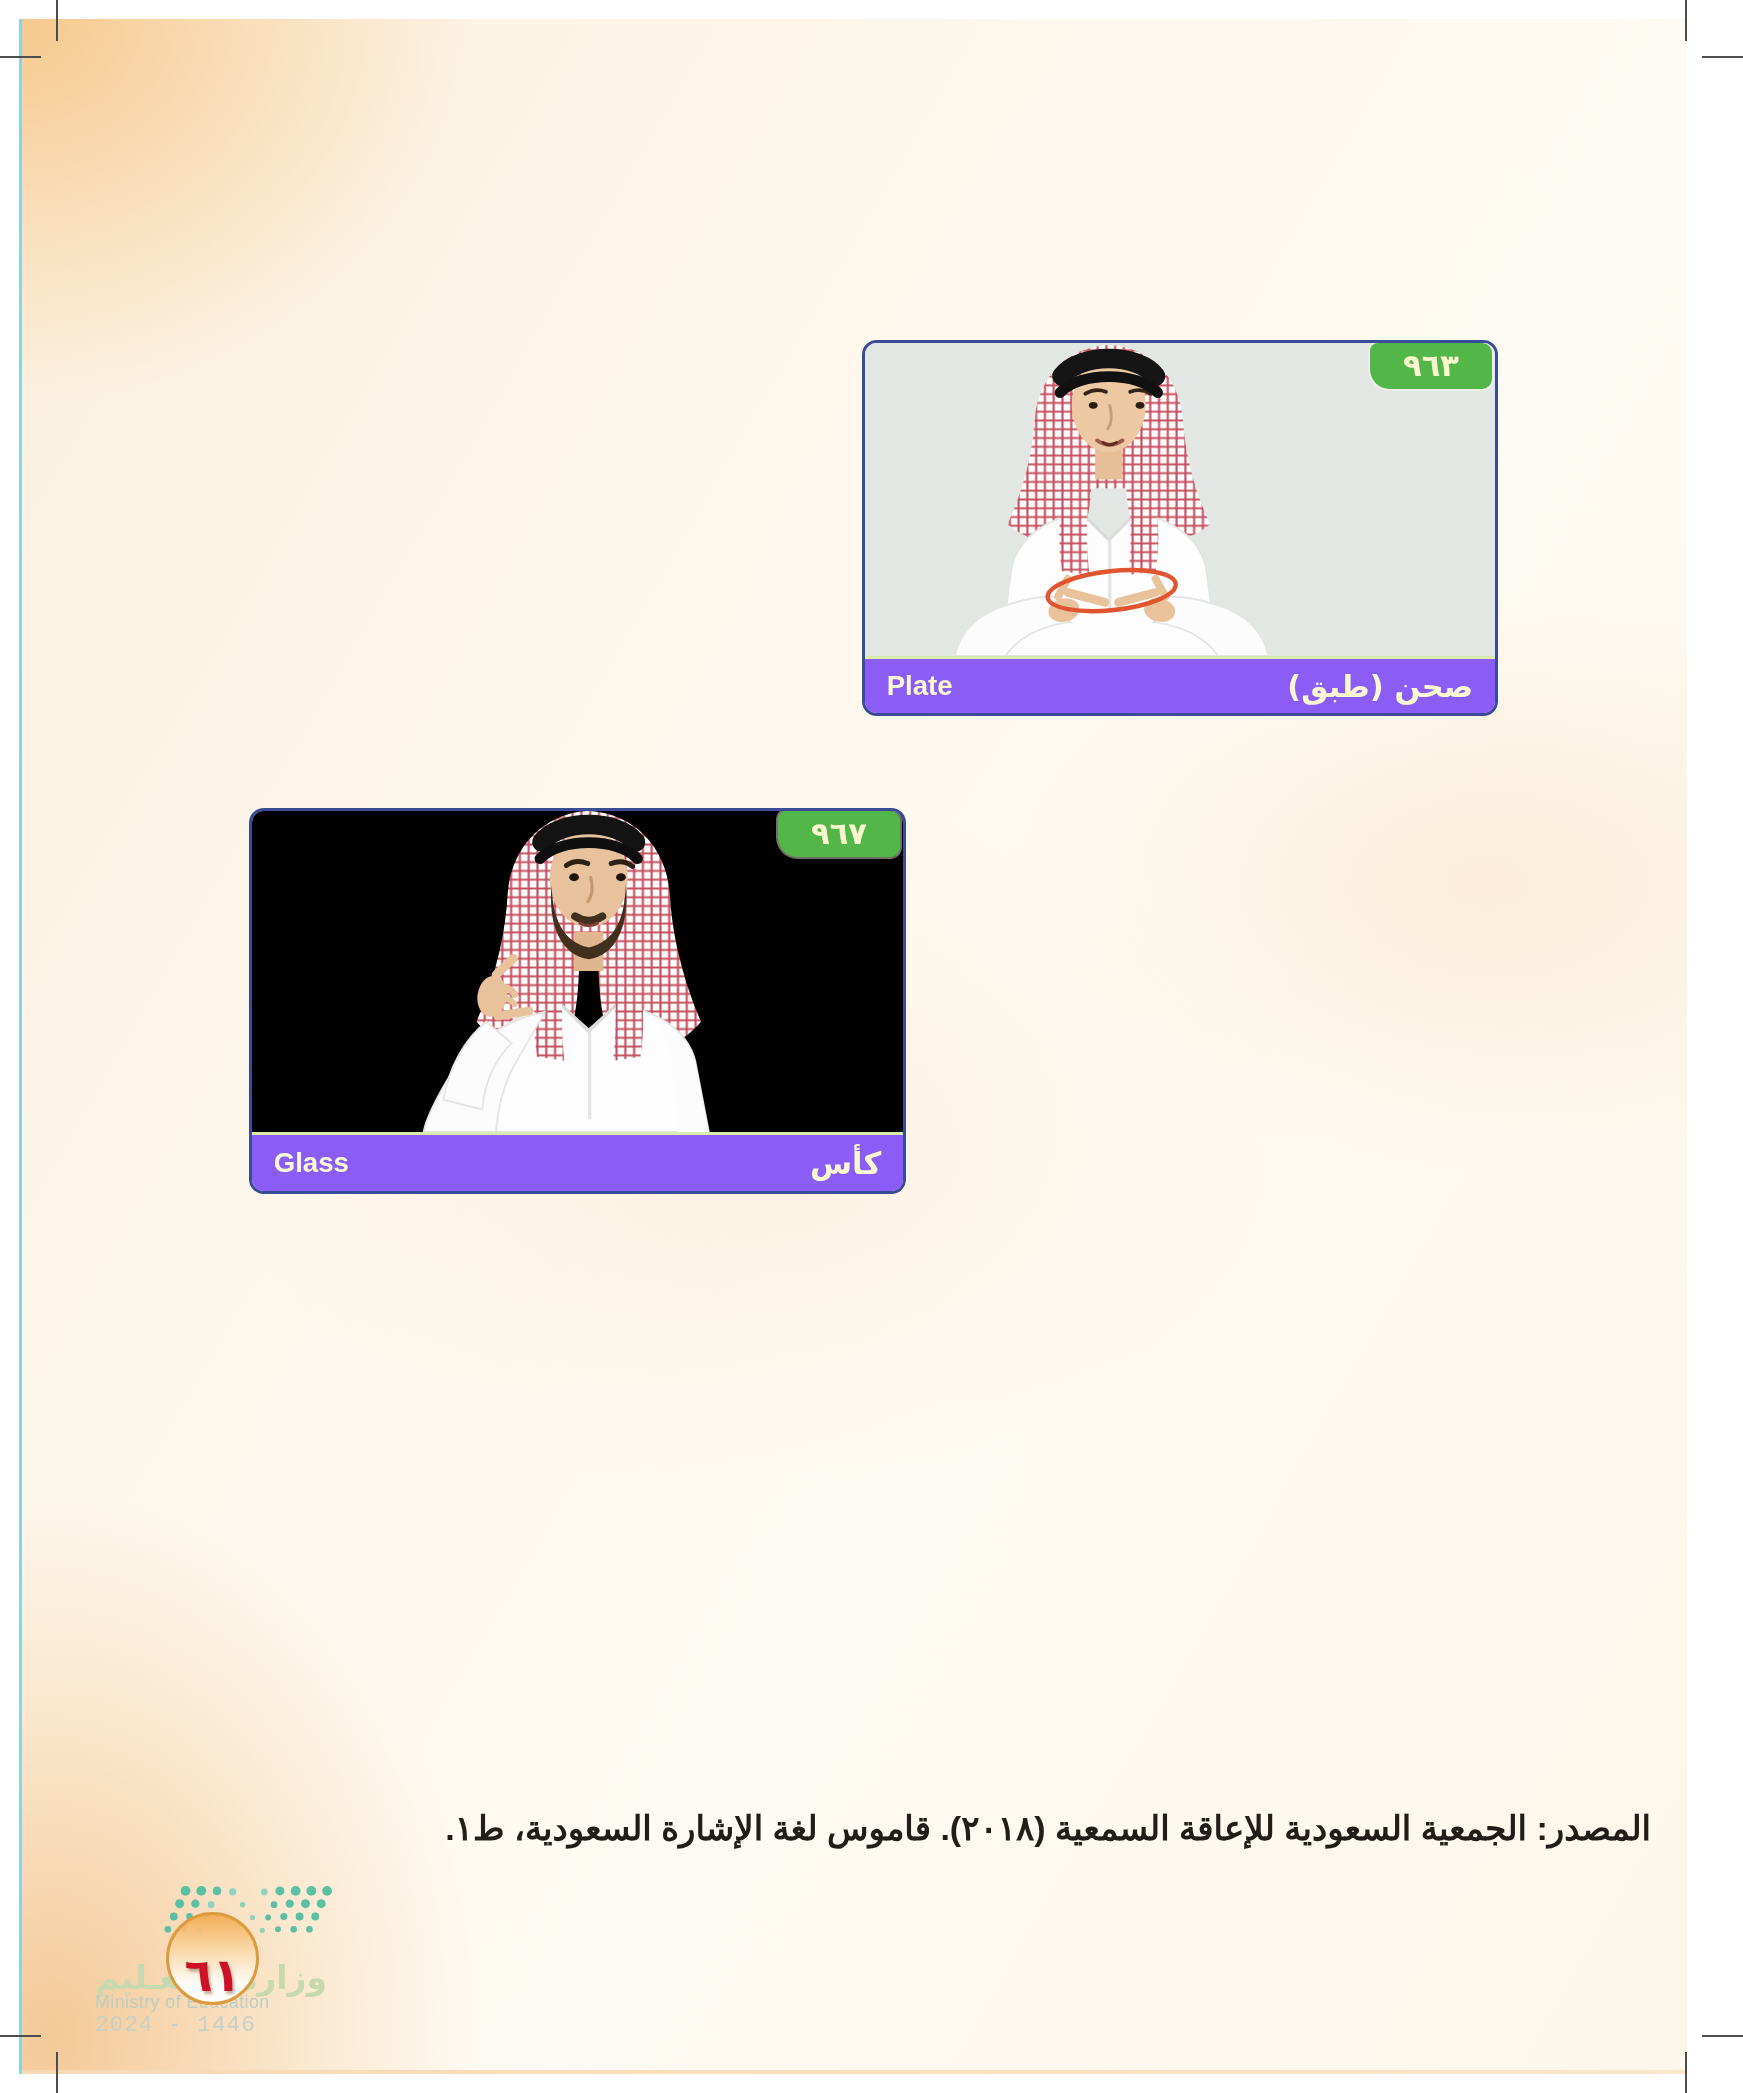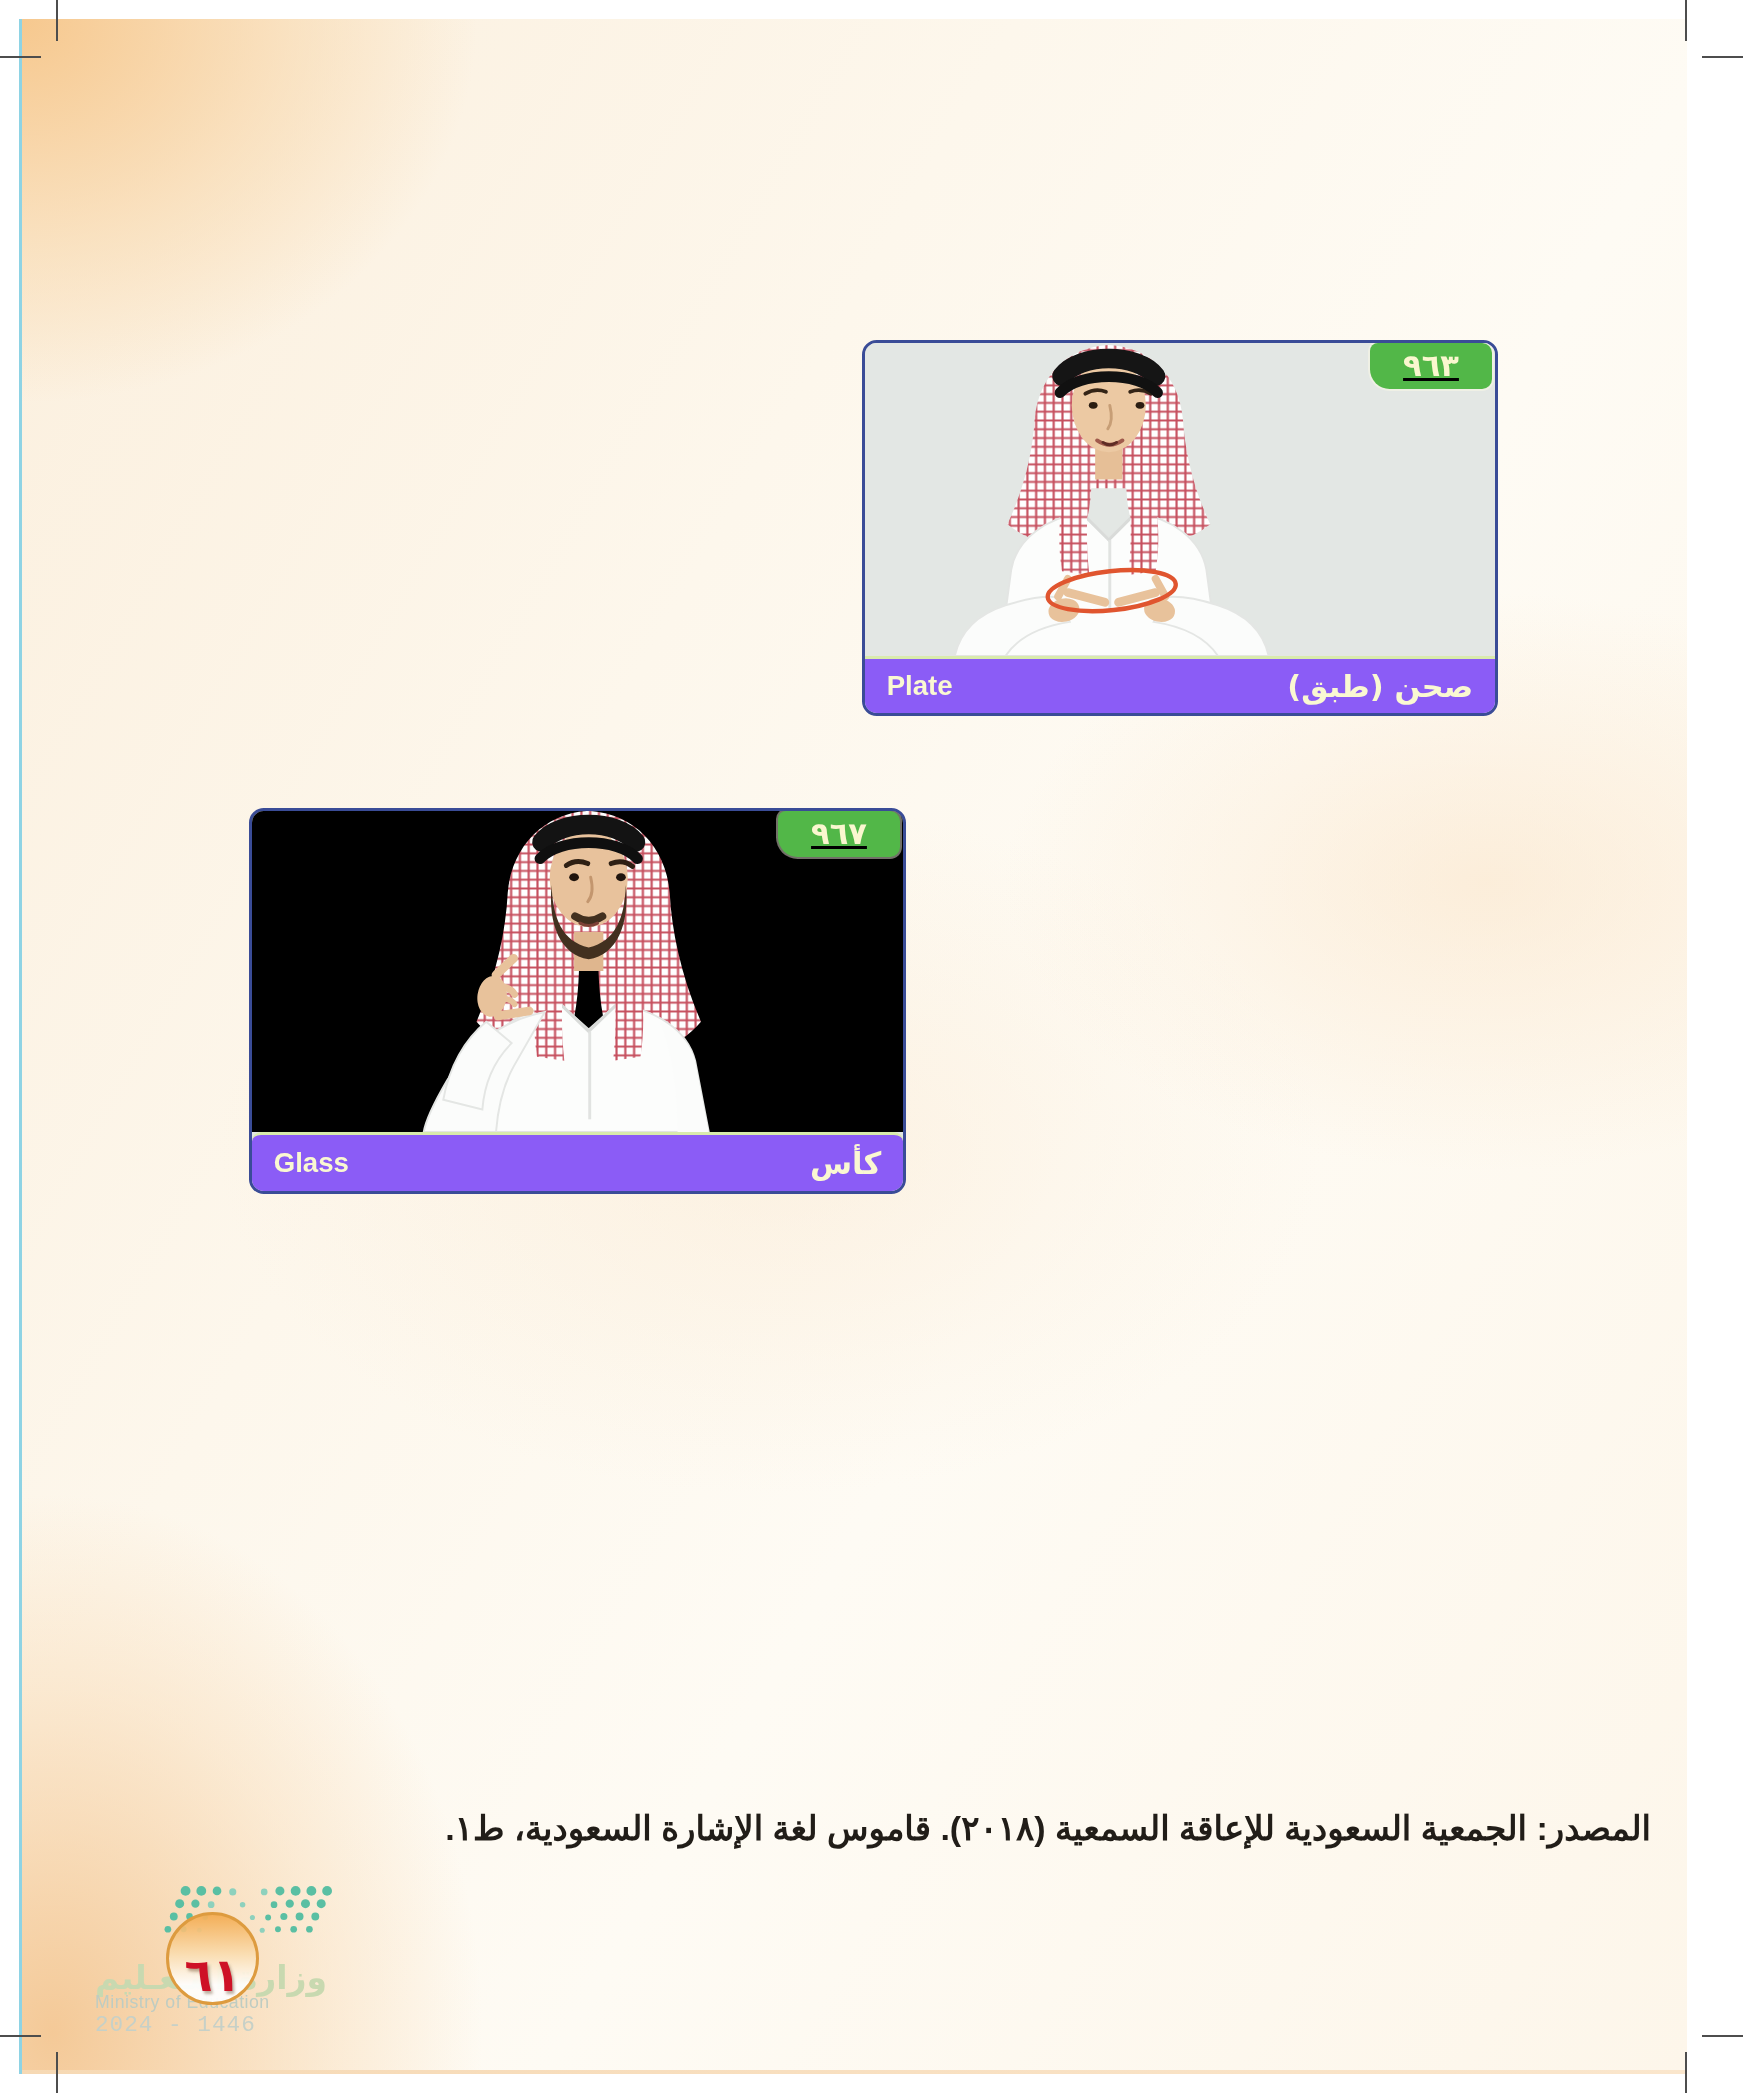--- a/index.html
+++ b/index.html
@@ -36,32 +36,31 @@
   .card-glass{left:249px;top:808px;width:657px;height:386px;}
   .photo{position:relative;flex:1;overflow:hidden;}
   .photo-plate{background:#E3E7E4;}
   .photo-glass{background:#000000;}
   .photo svg{position:absolute;left:0;top:0;width:100%;height:100%;}
   .badge{
     position:absolute;top:0;right:3px;height:46px;min-width:122px;
     background:#52B748;border-radius:7.9px 9.9px 9.9px 19.7px;
     display:flex;align-items:center;justify-content:center;
     box-shadow:0 0 0 2px rgba(252,250,230,.45);
-    text-decoration:underline;
   }
   .badge span{
     color:#FAF7CF;font-weight:bold;font-size:30.5px;line-height:1;
     font-family:"DejaVu Sans",sans-serif;padding:0 13.8px;direction:rtl;
   }
   .bar{
     height:54px;background:#8b5cf6;border-top:3px solid #D9EBAC;
     display:flex;align-items:center;justify-content:space-between;
     padding:0 21.7px;flex:none;
   }
-  .card-glass .bar{height:56px;border-radius:9px;}
+  .card-glass .bar{height:56px;}
   .label-en{
     color:#FAF8D2;font-weight:bold;font-size:27.6px;
     font-family:"Liberation Sans","DejaVu Sans",sans-serif;
   }
   .label-ar{
     color:#FAF8D2;font-weight:bold;font-size:30.5px;direction:rtl;
     font-family:"DejaVu Sans",sans-serif;
   }
   
   .source-line{

